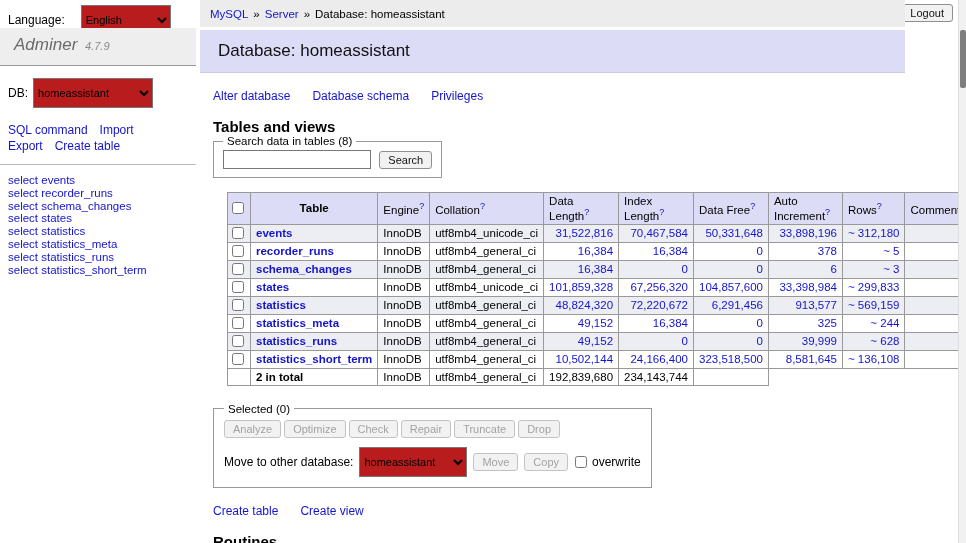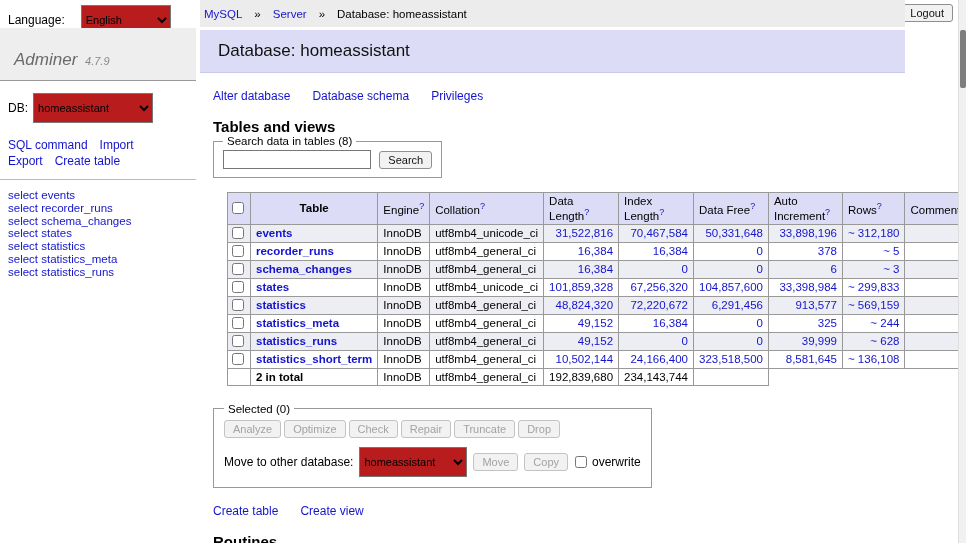--- a/index.html
+++ b/index.html
@@ -24,37 +24,37 @@
 
   
   #lang-row { position:absolute; top:5px; left:8px; display:flex; align-items:center; gap:16px; }
   #lang-row select { width:90px; }
   #logout-button { position:absolute; top:4px; right:13px;text-align:right; }
 
   
   #sidebar { position:absolute; left:0; top:28px; width:196px; }
   #app-header {
     margin:0; background:#eeeeee; border-bottom:1px solid #999;
-    padding:22px 14px 10px; font-size:17px; font-weight:normal;
+    padding:7px 14px 10px; font-size:17px; font-weight:normal;
     font-style:italic; color:#6a6a6a;
   }
   #app-header .version { font-size:11px; color:#8a8a8a; margin-left:3px; }
   .db-row { margin:12px 8px 0; display:flex; align-items:center; gap:5px; }
   .db-row select { width:120px; }
   #sidebar-links { margin:14px 8px 0; line-height:16px; }
   #sidebar-links a { margin-right:12px; }
   .sidebar-divider { border-bottom:1px solid #bbb; margin-top:10px; }
   #sidebar-tables { margin:9px 8px 0; }
   #sidebar-tables .titem { line-height:12.8px; font-size:11.5px; white-space:nowrap; }
 
   
   #content { position:absolute; left:200px; top:0; right:8px; }
   #breadcrumb {
     height:27px; background:#ececec; margin-right:53px;
-    display:flex; align-items:center; gap:12px; padding-left:4px; font-size:11.5px;
+    display:flex; align-items:center; gap:5px; padding-left:10px; font-size:11.5px;
   }
   #page-title {
     margin:3px 53px 0 0; background:#dcdcf7; border-bottom:1px solid #c9c9e8;
     padding:11px 0 11px 18px; font-size:17px; font-weight:normal; color:#111;
   }
   .main-inner { margin-left:13px; }
   .links-row { margin:16px 0 0; }
   .links-row a { margin-right:22px; }
   h3 { font-size:15px; font-weight:bold; margin:15px 0 0; color:#000; }
 
@@ -122,20 +122,21 @@
   <div id="sidebar-links"><a class="link">SQL command</a><a class="link">Import</a><br><a class="link">Export</a><a class="link">Create table</a></div>
   <div class="sidebar-divider"></div>
   <div id="sidebar-tables">
       <div class="titem"><a class="link">select events</a></div>
       <div class="titem"><a class="link">select recorder_runs</a></div>
       <div class="titem"><a class="link">select schema_changes</a></div>
       <div class="titem"><a class="link">select states</a></div>
       <div class="titem"><a class="link">select statistics</a></div>
       <div class="titem"><a class="link">select statistics_meta</a></div>
       <div class="titem"><a class="link">select statistics_runs</a></div>
+      <div class="titem"><a class="link">select statistics_short_term</a></div>
     </div>
 </div>
 
 <div id="content">
   <div id="breadcrumb">
       <a class="link">MySQL</a>
       <span>»</span>
       <a class="link">Server</a>
       <span>»</span>
       <span class="">Database: homeassistant</span>

